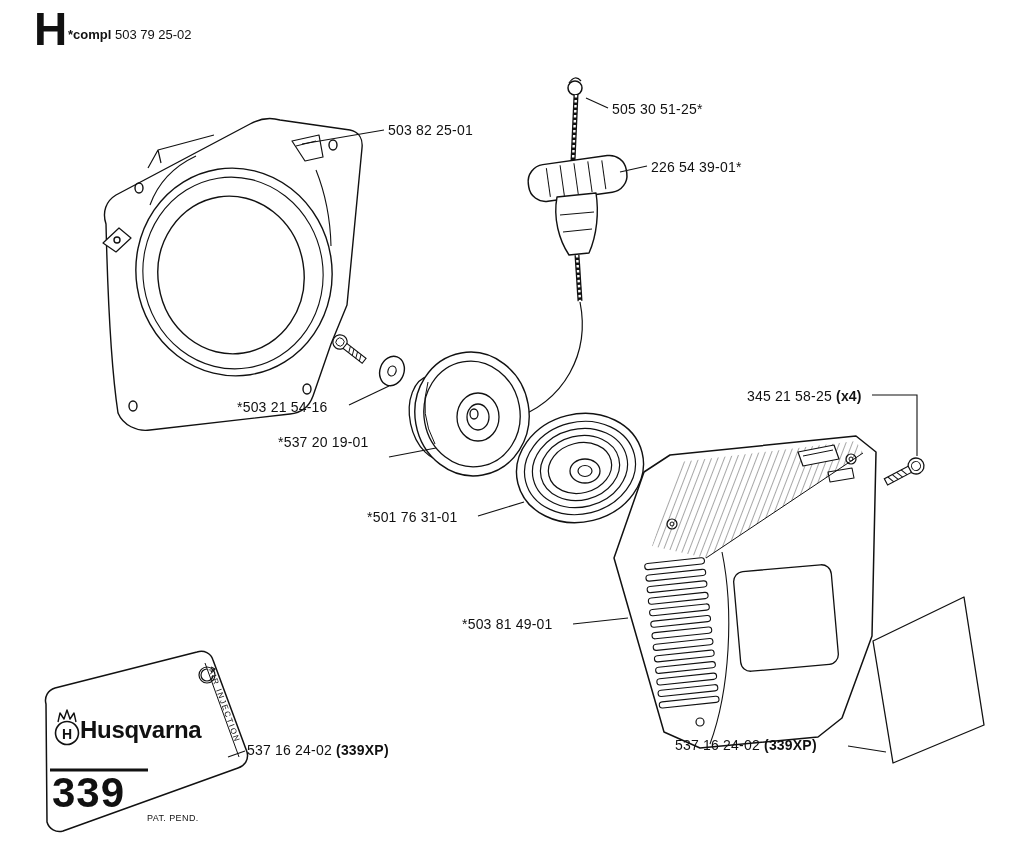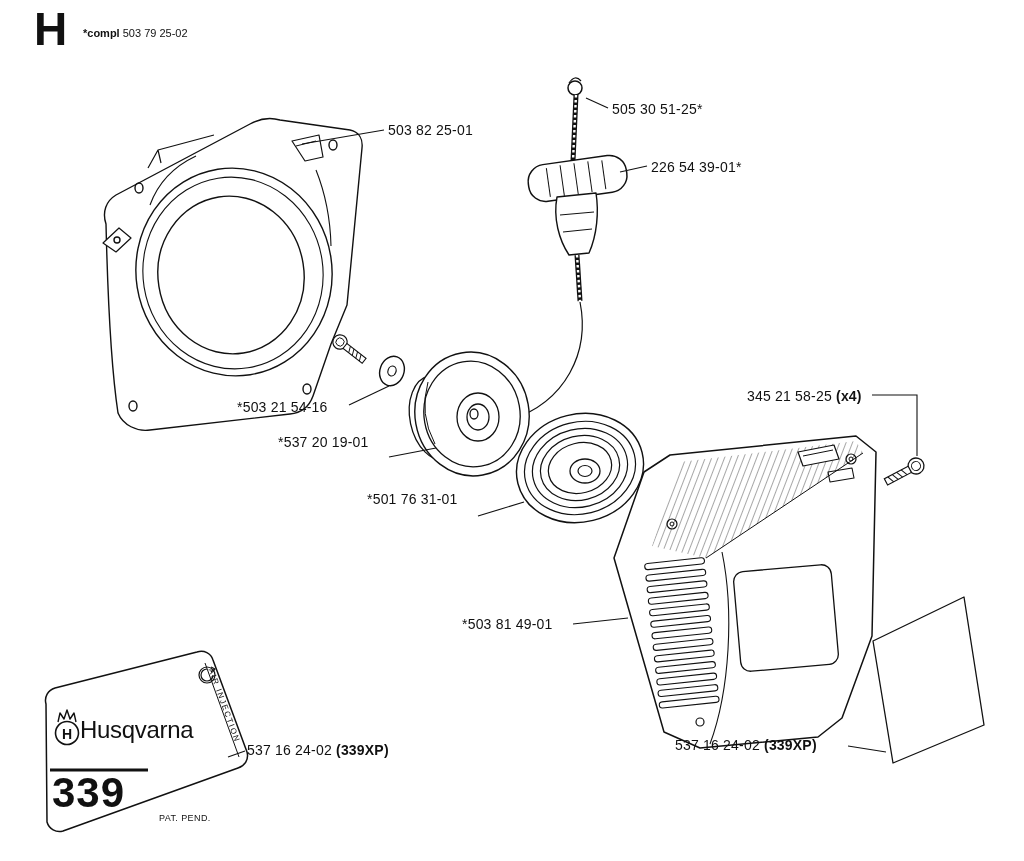--- a/index.html
+++ b/index.html
@@ -5,24 +5,24 @@
   html,body { margin:0; padding:0; background:#fff; }
   .stage {
     position:relative; width:1024px; height:861px; background:#ffffff;
     font-family:"Liberation Sans", sans-serif; color:#111; overflow:hidden;
   }
   svg.art { position:absolute; left:0; top:0; }
   svg text { font-family:"Liberation Sans", sans-serif; }
   .label { position:absolute; font-size:14px; white-space:nowrap; letter-spacing:.2px; }
   .b { font-weight:bold; }
   .section-letter { position:absolute; left:34px; top:6px; font-size:46px; font-weight:bold; line-height:1; }
-  .compl { position:absolute; left:83px; top:27px; font-size:11px; white-space:nowrap; }
-  .brand { position:absolute; left:80px; top:716px; font-size:24px; font-weight:normal; letter-spacing:-.3px; }
+  .compl { position:absolute; left:68px; top:27px; font-size:13px; white-space:nowrap; }
+  .brand { position:absolute; left:80px; top:716px; font-size:24px; font-weight:bold; letter-spacing:-.3px; }
   .model { position:absolute; left:52px; top:772px; font-size:42px; font-weight:bold; letter-spacing:1px; line-height:1; }
-  .patent { position:absolute; left:159px; top:813px; font-size:9px; letter-spacing:.4px; }
+  .patent { position:absolute; left:147px; top:813px; font-size:9px; letter-spacing:.4px; }
   .airinj { position:absolute; left:215px; top:667px; font-size:8px; letter-spacing:1.6px;
             transform:rotate(70deg); transform-origin:0 0; white-space:nowrap; }
 </style>
 </head>
 <body>
 
 <div class="stage">
 
   <svg class="art" width="1024" height="861" viewBox="0 0 1024 861">
     <defs>
@@ -176,21 +176,21 @@
   <div class="section-letter">H</div>
   <div class="compl">
     <span class="b">*compl</span><span> 503 79 25-02</span>
   </div>
 
   <div class="label" style="left:388px;top:122px">503 82 25-01</div>
   <div class="label" style="left:612px;top:101px">505 30 51-25*</div>
   <div class="label" style="left:651px;top:159px">226 54 39-01*</div>
   <div class="label" style="left:237px;top:399px">*503 21 54-16</div>
   <div class="label" style="left:278px;top:434px">*537 20 19-01</div>
-  <div class="label" style="left:367px;top:491px">*501 76 31-01</div>
+  <div class="label" style="left:367px;top:509px">*501 76 31-01</div>
   <div class="label" style="left:747px;top:388px">
     <span>345 21 58-25 </span><span class="b">(x4)</span>
   </div>
   <div class="label" style="left:462px;top:616px">*503 81 49-01</div>
   <div class="label" style="left:247px;top:742px">
     <span>537 16 24-02 </span><span class="b">(339XP)</span>
   </div>
   <div class="label" style="left:675px;top:737px">
     <span>537 16 24-02 </span><span class="b">(339XP)</span>
   </div>

